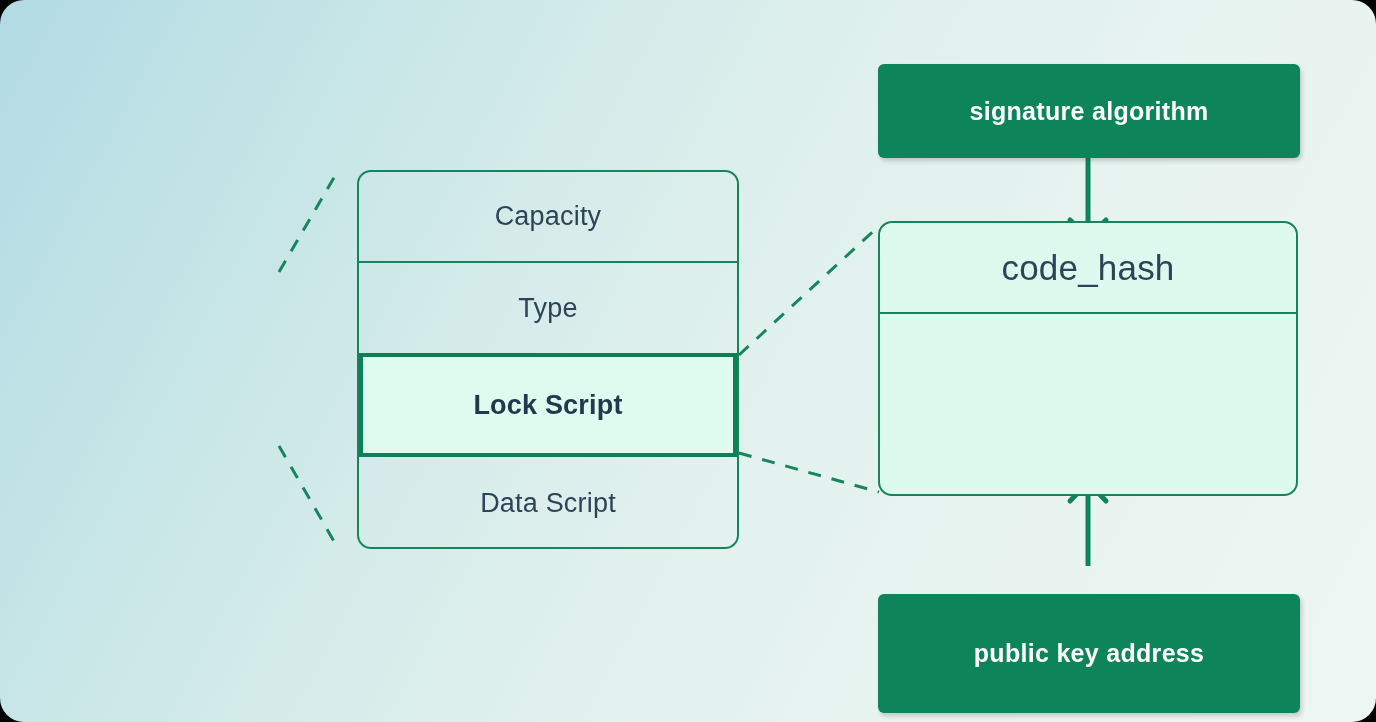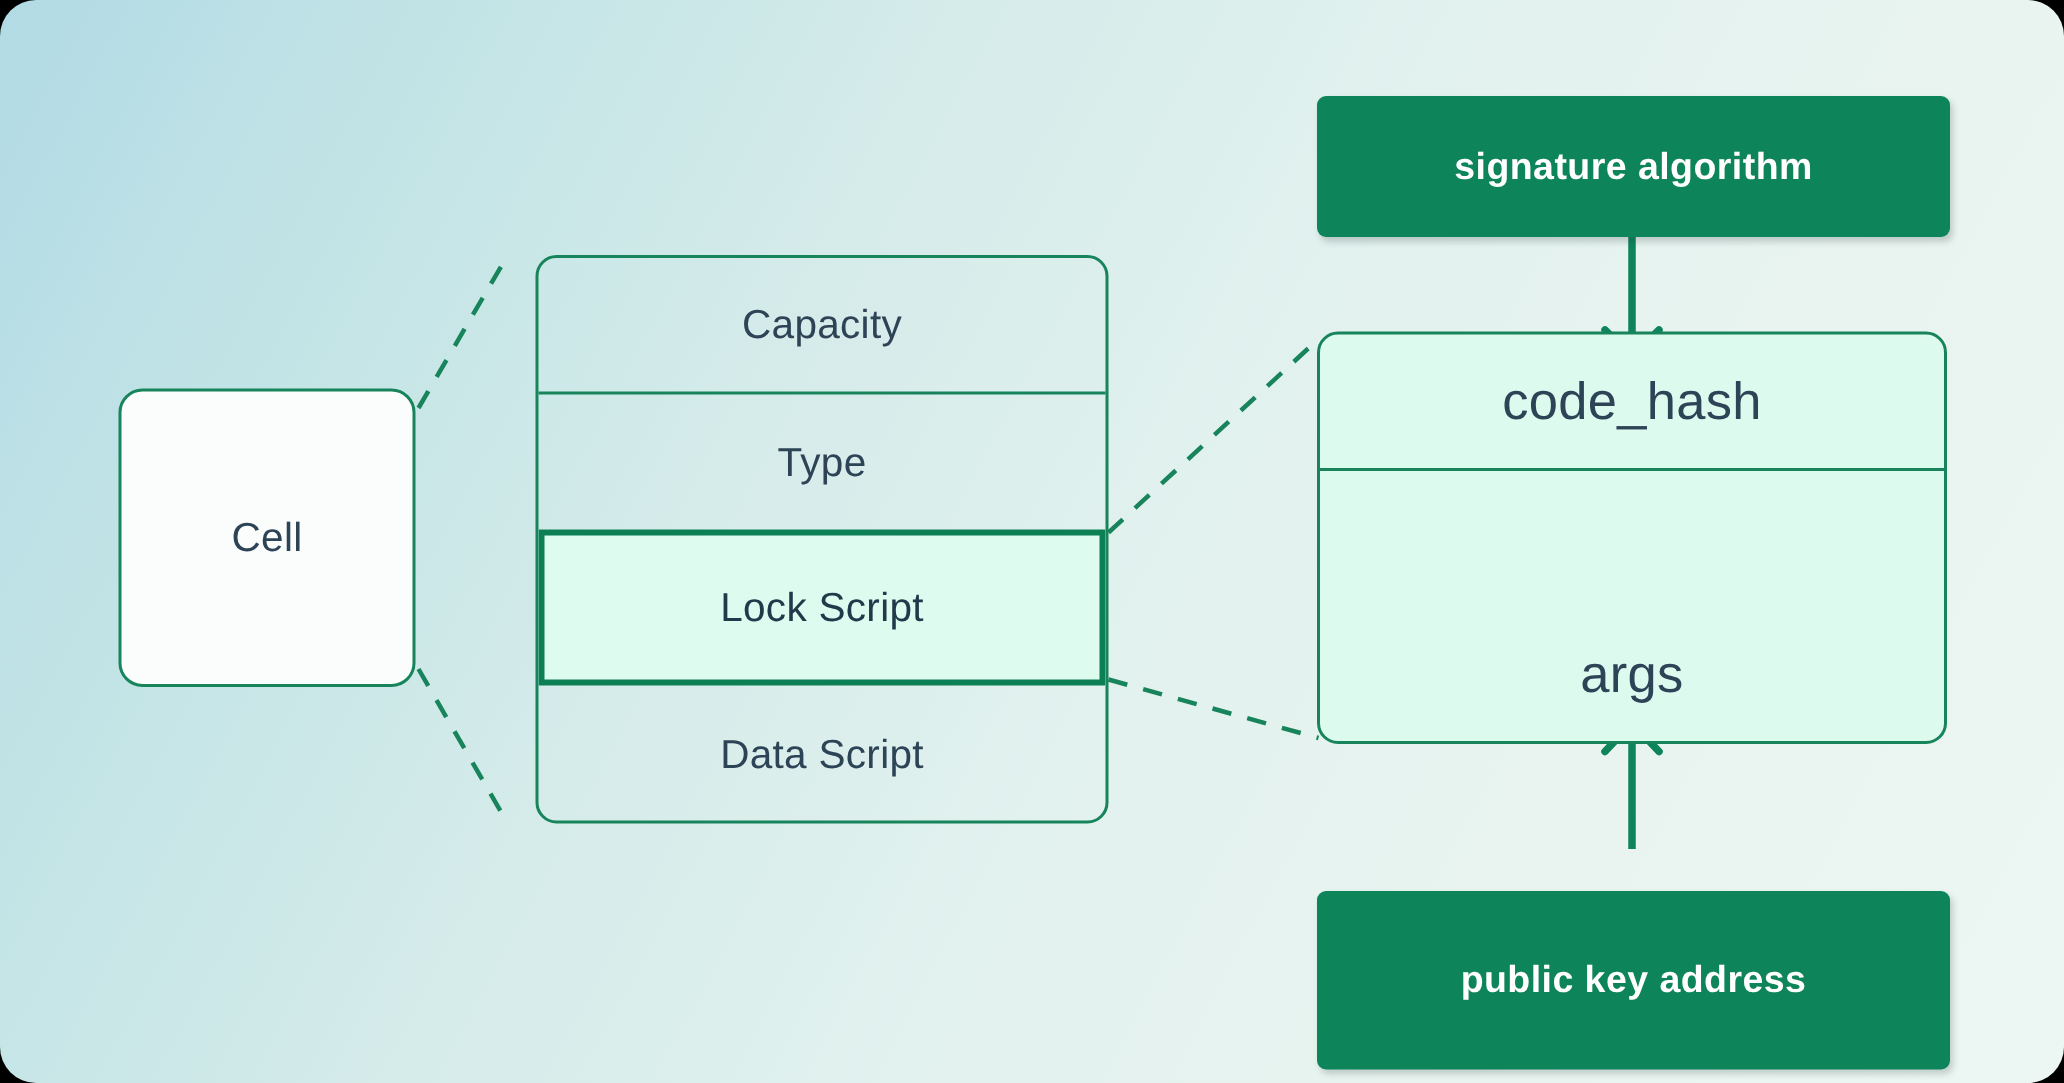--- a/index.html
+++ b/index.html
@@ -35,21 +35,21 @@
   }
   .mrow{position:absolute;left:0;width:100%;box-sizing:border-box;
         display:flex;align-items:center;justify-content:center;
         color:#2d4457;font-size:27px;letter-spacing:.2px;}
   #mrow-capacity{top:0;height:91px;border-bottom:2px solid #17845b;}
   #mrow-data{top:91px;height:90px;}
   #mrow-lock{
     top:181px;height:104px;
     border:4px solid #0d7f55;
     background:#ddfbee;
-    font-weight:normal;color:#22394b;
+    font-weight:bold;color:#22394b;
   }
   #mrow-type{top:285px;height:92px;}
 
   
   #script-fields{
     left:878px;top:221px;width:420px;height:275px;
     border:2.5px solid #17845b;border-radius:14px;
     background:#ddfaee;
   }
   .srow{position:absolute;left:0;width:100%;box-sizing:border-box;
@@ -87,46 +87,40 @@
 
     <line x1="739" y1="453" x2="879" y2="492" stroke="#17845b" stroke-width="3" stroke-dasharray="13 11" stroke-linecap="butt"></line>
 
     <line x1="1088" y1="158" x2="1088" y2="237" stroke="#0d845a" stroke-width="5"></line>
     <polyline points="1070,220 1088,238 1106,220" fill="none" stroke="#0d845a" stroke-width="5" stroke-linecap="round" stroke-linejoin="miter"></polyline>
 
     <line x1="1088" y1="566" x2="1088" y2="483" stroke="#0d845a" stroke-width="5"></line>
     <polyline points="1070,501 1088,482 1106,501" fill="none" stroke="#0d845a" stroke-width="5" stroke-linecap="round" stroke-linejoin="miter"></polyline>
   </svg>
 
-  <div class="node" id="cell-box">
-    <span>Cell</span>
-  </div>
 
   <div class="node" id="cell-fields">
     <div class="mrow" id="mrow-capacity">
       <span>Capacity</span>
     </div>
     <div class="mrow" id="mrow-data">
       <span>Type</span>
     </div>
     <div class="mrow" id="mrow-lock">
       <span>Lock Script</span>
     </div>
     <div class="mrow" id="mrow-type">
       <span>Data Script</span>
     </div>
   </div>
 
   <div class="node" id="script-fields">
     <div class="srow" id="srow-codehash">
       <span>code_hash</span>
     </div>
-    <div class="srow" id="srow-args">
-      <span>args</span>
-    </div>
   </div>
 
   <div class="node greenbox" id="sig-algo-box">
     <span>signature algorithm</span>
   </div>
 
   <div class="node greenbox" id="pubkey-box">
     <span>public key address</span>
   </div>
 

